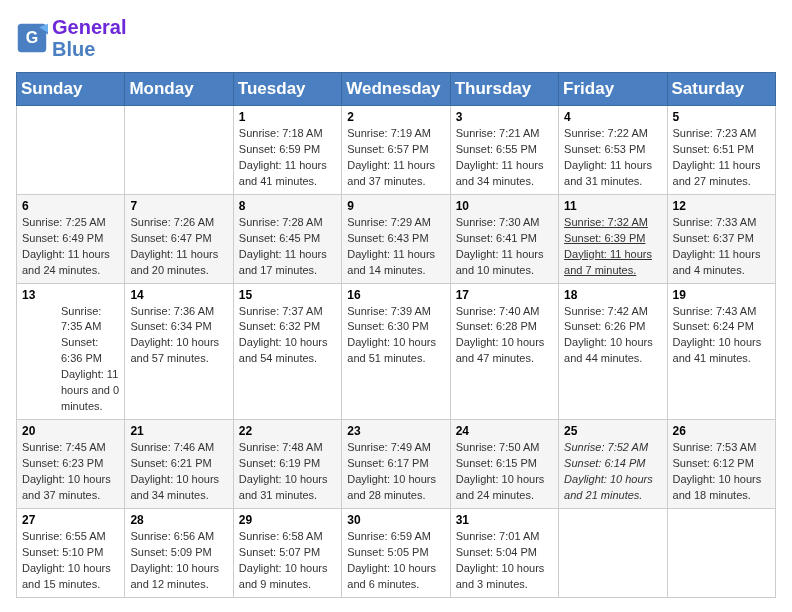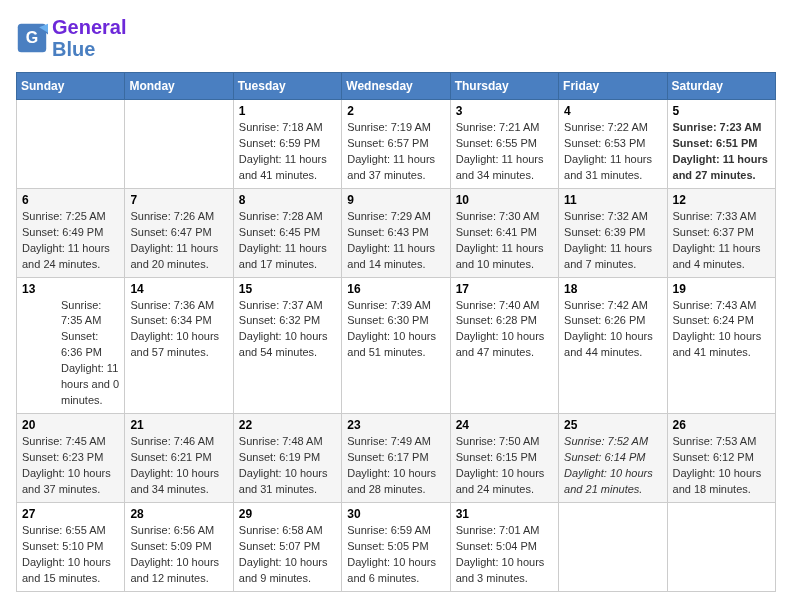--- a/index.html
+++ b/index.html
@@ -45,21 +45,21 @@
     table {
       width: 100%;
       border-collapse: collapse;
       font-size: 11px;
     }
     thead tr th {
       background-color: #4a7fc1;
       color: #fff;
       padding: 6px 4px;
       text-align: left;
-      font-size: 12px;
+      font-size: 17px;
       font-weight: bold;
       border: 1px solid #3a6aa0;
     }
     tbody tr td {
       border: 1px solid #ccc;
       padding: 4px 5px;
       vertical-align: top;
       width: 14.28%;
       min-height: 80px;
       background: #fff;
@@ -136,21 +136,21 @@
 Daylight: 11 hours and 34 minutes.</div>
         </td>
         <td>
           <span class="day-num">4</span>
           <div class="day-info" style="white-space: pre-line;">Sunrise: 7:22 AM
 Sunset: 6:53 PM
 Daylight: 11 hours and 31 minutes.</div>
         </td>
         <td>
           <span class="day-num">5</span>
-          <div class="day-info" style="white-space: pre-line; font-weight: bold;">Sunrise: 7:23 AM
+          <div class="day-info" style="white-space: pre-line;">Sunrise: 7:23 AM
 Sunset: 6:51 PM
 Daylight: 11 hours and 27 minutes.</div>
         </td>
       </tr>
       <tr>
         <td>
           <span class="day-num">6</span>
           <div class="day-info" style="white-space: pre-line;">Sunrise: 7:25 AM
 Sunset: 6:49 PM
 Daylight: 11 hours and 24 minutes.</div>
@@ -174,21 +174,21 @@
 Daylight: 11 hours and 14 minutes.</div>
         </td>
         <td>
           <span class="day-num">10</span>
           <div class="day-info" style="white-space: pre-line;">Sunrise: 7:30 AM
 Sunset: 6:41 PM
 Daylight: 11 hours and 10 minutes.</div>
         </td>
         <td>
           <span class="day-num">11</span>
-          <div class="day-info" style="white-space: pre-line;">Sunrise: 7:32 AM
+          <div class="day-info" style="white-space: pre-line; text-decoration: underline;">Sunrise: 7:32 AM
 Sunset: 6:39 PM
 Daylight: 11 hours and 7 minutes.</div>
         </td>
         <td>
           <span class="day-num">12</span>
           <div class="day-info" style="white-space: pre-line;">Sunrise: 7:33 AM
 Sunset: 6:37 PM
 Daylight: 11 hours and 4 minutes.</div>
         </td>
       </tr>

